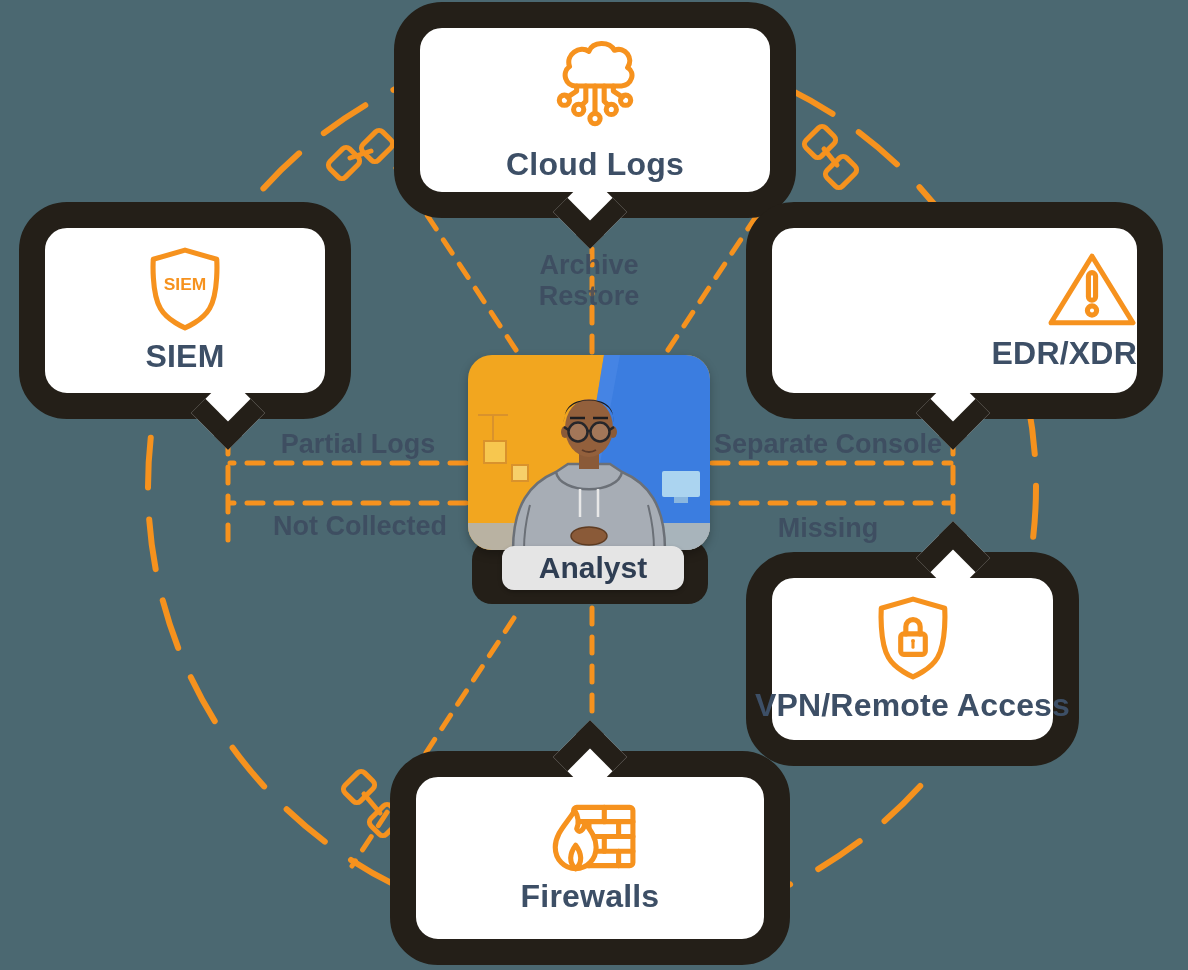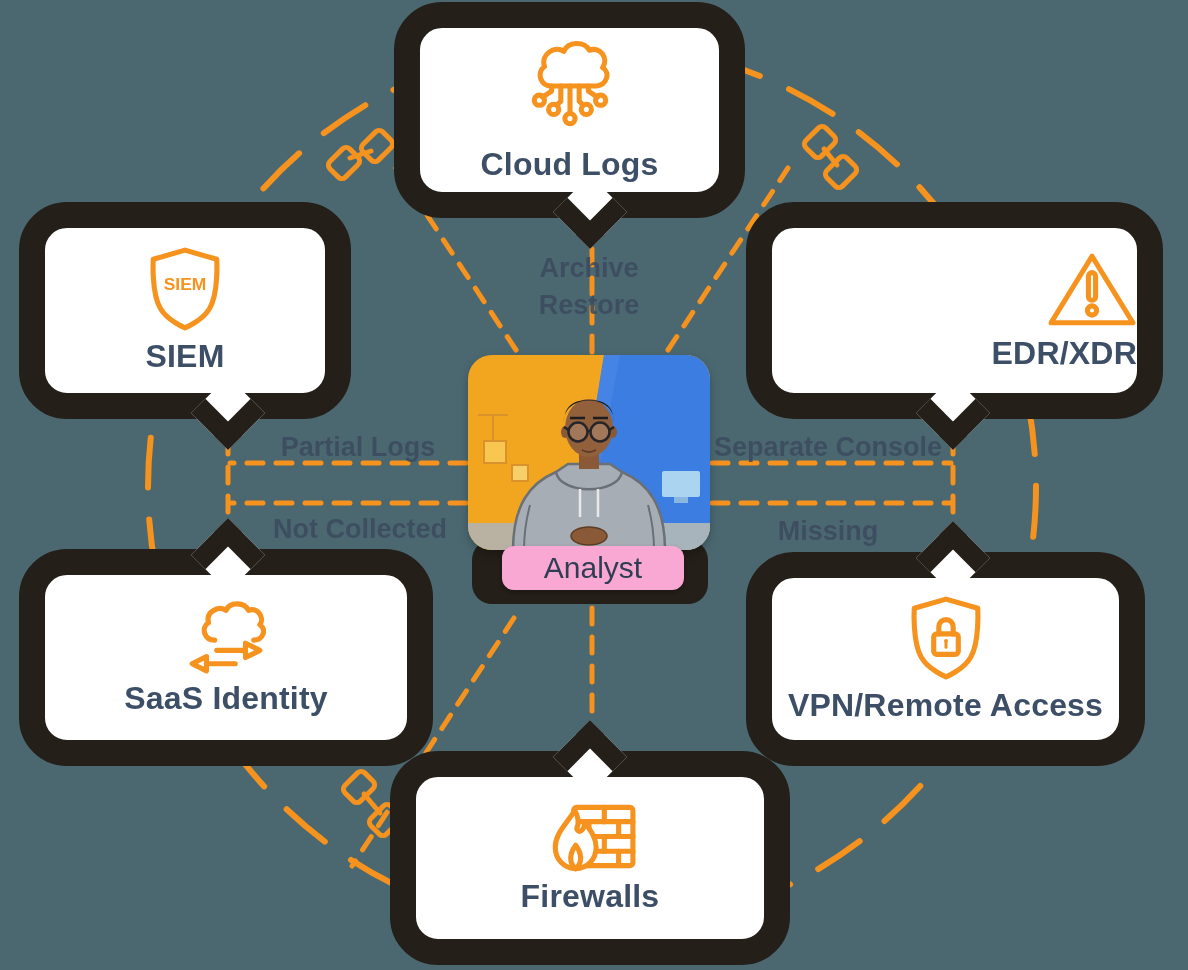--- a/index.html
+++ b/index.html
@@ -22,31 +22,31 @@
   .tail{position:absolute;width:52px;height:52px;background:#fff;box-sizing:border-box;z-index:4;}
   .tail-down{transform:rotate(45deg);border-right:20px solid #241f18;border-bottom:20px solid #241f18;}
   .tail-up{transform:rotate(45deg);border-left:20px solid #241f18;border-top:20px solid #241f18;}
   .bubble-label{
     font-size:32px;font-weight:bold;color:#3d4f66;letter-spacing:.2px;white-space:nowrap;
   }
 
   
   .conn-label{
     position:absolute;z-index:2;text-align:center;
-    font-size:27px;font-weight:600;color:#3c4a5f;opacity:.85;line-height:37px;
+    font-size:27px;font-weight:600;color:#3c4a5f;opacity:.85;line-height:31px;
   }
 
   
   .analyst-backing{position:absolute;left:472px;top:540px;width:236px;height:64px;
     background:#241f18;border-radius:20px;z-index:2;}
   .analyst-card{position:absolute;left:468px;top:355px;width:242px;height:195px;
     border-radius:24px;overflow:hidden;z-index:3;box-shadow:0 4px 10px rgba(0,0,0,.25);}
   .analyst-pill{position:absolute;left:502px;top:546px;width:182px;height:44px;
-    background:#f9a8d4;border-radius:12px;z-index:5;display:flex;align-items:center;justify-content:center;
-    font-size:30px;font-weight:normal;color:#2f3e53;box-shadow:0 2px 4px rgba(0,0,0,.25);}
+    background:#e5e5e5;border-radius:12px;z-index:5;display:flex;align-items:center;justify-content:center;
+    font-size:30px;font-weight:bold;color:#2f3e53;box-shadow:0 2px 4px rgba(0,0,0,.25);}
 </style>
 </head>
 <body>
 
 <div class="stage">
 
   <svg class="bg-layer" width="1188" height="970" viewBox="0 0 1188 970" fill="none" stroke="#f6921e" stroke-linecap="round">
     <circle cx="592" cy="487" r="444" stroke-width="6" stroke-dasharray="50 32"></circle>
     <g stroke-width="5" stroke-dasharray="16 13">
       <line x1="592" y1="352" x2="592" y2="246"></line>
@@ -78,21 +78,21 @@
       <line x1="364" y1="794" x2="380" y2="813"></line>
     </g>
   </svg>
 
   <div class="conn-label" style="left:518px;top:250px;width:142px;">Archive Restore</div>
   <div class="conn-label" style="left:258px;top:429px;width:200px;">Partial Logs</div>
   <div class="conn-label" style="left:258px;top:511px;width:204px;">Not Collected</div>
   <div class="conn-label" style="left:706px;top:429px;width:244px;">Separate Console</div>
   <div class="conn-label" style="left:748px;top:513px;width:160px;">Missing</div>
 
-  <div class="bubble" style="left:394px;top:2px;width:351px;height:216px;">
+  <div class="bubble" style="left:394px;top:2px;width:402px;height:216px;">
     <div class="tail tail-down" style="bottom:-46px;left:144px;"></div>
     <svg width="80" height="102" viewBox="0 0 76 100" fill="none" stroke="#f6921e" stroke-width="5" stroke-linecap="round" stroke-linejoin="round">
       <path d="M19 47 C9 47 5 34 13 28 C9 16 23 7 32 13 C36 3 52 3 57 12 C68 8 76 20 70 29 C78 34 74 46 64 47 Z"></path>
       <path d="M20 47 L20 52 L11 58"></path>
         <circle cx="8" cy="61" r="5"></circle>
       <path d="M29 47 L29 62 L25 66"></path>
         <circle cx="22" cy="70" r="5"></circle>
       <path d="M38 47 L38 72"></path>
         <circle cx="38" cy="79" r="5"></circle>
       <path d="M47 47 L47 62 L51 66"></path>
@@ -115,33 +115,22 @@
   <div class="bubble" style="left:746px;top:202px;width:417px;height:217px;align-items:flex-end;">
     <div class="tail tail-down" style="bottom:-46px;left:155px;"></div>
     <svg width="90" height="80" viewBox="0 0 88 76" fill="none" stroke="#f6921e" stroke-width="5" stroke-linejoin="round" stroke-linecap="round">
       <path d="M44 6 L84 71 L4 71 Z"></path>
       <rect x="40.5" y="22" width="7" height="27" rx="3.5"></rect>
       <circle cx="44" cy="59" r="4.5"></circle>
     </svg>
     <div class="bubble-label">EDR/XDR</div>
   </div>
 
-  <div class="bubble" style="left:19px;top:549px;width:414px;height:217px;">
-    <div class="tail tail-up" style="top:-46px;left:157px;"></div>
-    <svg width="80" height="76" viewBox="0 0 78 72" fill="none" stroke="#f6921e" stroke-width="5" stroke-linecap="round" stroke-linejoin="round">
-      <path d="M28 40 C18 40 14 28 22 23 C19 13 31 6 39 11 C43 2 57 3 61 11 C70 8 77 18 72 25 C79 30 75 40 66 40"></path>
-      <path d="M30 50 L58 50"></path>
-        <path d="M58 43 L72 50 L58 57 Z"></path>
-      <path d="M48 63 L20 63"></path>
-        <path d="M20 56 L6 63 L20 70 Z"></path>
-    </svg>
-    <div class="bubble-label">SaaS Identity</div>
-  </div>
 
-  <div class="bubble" style="left:746px;top:552px;width:399px;height:214px;">
+  <div class="bubble" style="left:746px;top:552px;width:333px;height:214px;">
     <div class="tail tail-up" style="top:-46px;left:155px;"></div>
     <svg width="72" height="86" viewBox="0 0 70 84" fill="none" stroke="#f6921e" stroke-width="5" stroke-linejoin="round" stroke-linecap="round">
       <path d="M35 4 L66 13 C66 13 68 46 59 61 C52 73 35 80 35 80 C35 80 18 73 11 61 C2 46 4 13 4 13 Z"></path>
       <rect x="23" y="38" width="24" height="20" rx="3"></rect>
       <path d="M28 38 V31 a7 7 0 0 1 14 0 V38"></path>
       <circle cx="35" cy="45" r="2" fill="#f6921e" stroke="none"></circle>
       <path d="M35 47 V51" stroke-width="3"></path>
     </svg>
     <div class="bubble-label">VPN/Remote Access</div>
   </div>

